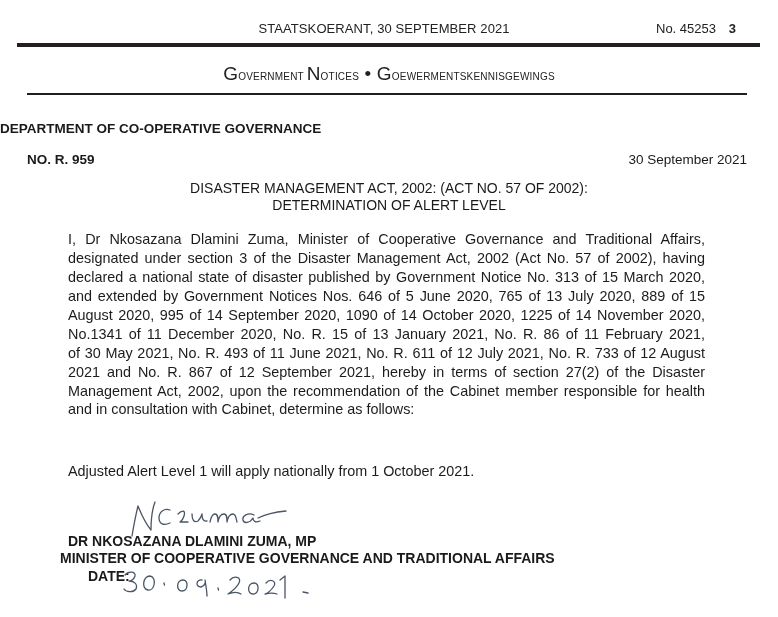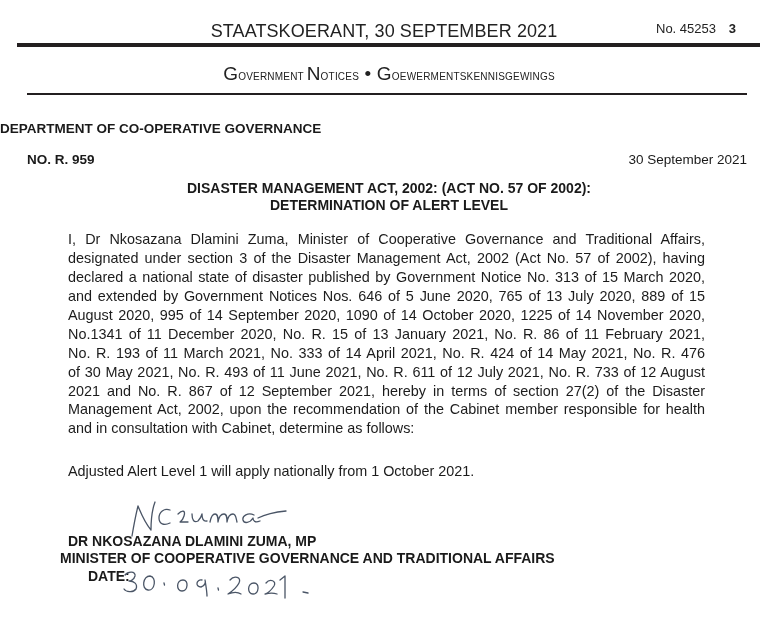--- a/index.html
+++ b/index.html
@@ -1,33 +1,33 @@
 <!DOCTYPE html>
 <html><head>
 <meta charset="utf-8">
 <style>
   html, body { margin: 0; padding: 0; background: #ffffff; }
   body { width: 778px; height: 617px; position: relative; overflow: hidden; color: #1a1a1a; font-family: "Liberation Sans", sans-serif; }
   .abs { position: absolute; }
 
-  .gazette-title { left: 0; width: 778px; top: 21px; text-align: center; font-size: 18px; letter-spacing: 0.1px; color: #222; }
+  .gazette-title { left: 0; width: 778px; top: 21px; text-align: center; font-size: 13px; letter-spacing: 0.1px; color: #222; }
   .gazette-title span { display: inline-block; margin-left: -10px; }
   .gazette-no { right: 62px; top: 21px; font-size: 13px; color: #222; }
   .page-num { right: 42px; top: 21px; font-size: 13px; font-weight: bold; color: #222; }
 
   .rule-thick { left: 17px; top: 43px; width: 743px; height: 4px; background: #231f20; }
   .rule-thin { left: 27px; top: 93px; width: 720px; height: 2px; background: #231f20; }
 
   .section-heading { left: 0; width: 778px; top: 63px; text-align: center; font-size: 19px; color: #222; letter-spacing: 0.2px; }
   .section-heading .sc { font-size: 10px; margin-top: 45px; }
 
   .department { left: 0; width: 778px; top: 121px; text-align: left; font-size: 13.5px; font-weight: bold; }
   .notice-no { left: 27px; top: 152px; font-size: 13.5px; font-weight: bold; }
   .notice-date { right: 31px; top: 152px; font-size: 13.5px; font-weight: normal; }
-  .act-title { left: 0; width: 778px; top: 180px; text-align: center; font-size: 14px; font-weight: bold; line-height: 16.5px; }
+  .act-title { left: 0; width: 778px; top: 180px; text-align: center; font-size: 14px; font-weight: normal; line-height: 16.5px; }
 
   .body-text { left: 68px; top: 230px; width: 637px; font-size: 14.4px; line-height: 18.95px; color: #1c1c1c; }
   .body-text .ln { display: block; text-align: justify; text-align-last: justify; white-space: nowrap; height: 18.95px; overflow: visible; }
   .body-text .ln.last { text-align-last: left; }
 
   .statement { left: 68px; top: 463px; font-size: 14.4px; color: #1c1c1c; }
 
   .signature { left: 118px; top: 494px; width: 190px; height: 44px; }
   .sig-name { left: 68px; top: 533px; font-size: 14px; font-weight: bold; line-height: 17.5px; }
   .sig-title { left: 60px; top: 550px; font-size: 14px; font-weight: bold; line-height: 17.5px; }
@@ -58,21 +58,20 @@
   <div>DETERMINATION OF ALERT LEVEL</div>
 </div>
 
 <div class="abs body-text">
   <span class="ln">I, Dr Nkosazana Dlamini Zuma, Minister of Cooperative Governance and Traditional Affairs,</span>
   <span class="ln">designated under section 3 of the Disaster Management Act, 2002 (Act No. 57 of 2002), having</span>
   <span class="ln">declared a national state of disaster published by Government Notice No. 313 of 15 March 2020,</span>
   <span class="ln">and extended by Government Notices Nos. 646 of 5 June 2020, 765 of 13 July 2020, 889 of 15</span>
   <span class="ln">August 2020, 995 of 14 September 2020, 1090 of 14 October 2020, 1225 of 14 November 2020,</span>
   <span class="ln">No.1341 of 11 December 2020, No. R. 15 of 13 January 2021, No. R. 86 of 11 February 2021,</span>
-  <span class="ln">No. R. 193 of 11 March 2021, No. 333 of 14 April 2021, No. R. 424 of 14 May 2021, No. R. 476</span>
   <span class="ln">of 30 May 2021, No. R. 493 of 11 June 2021, No. R. 611 of 12 July 2021, No. R. 733 of 12 August</span>
   <span class="ln">2021 and No. R. 867 of 12 September 2021, hereby in terms of section 27(2) of the Disaster</span>
   <span class="ln">Management Act, 2002, upon the recommendation of the Cabinet member responsible for health</span>
   <span class="ln last">and in consultation with Cabinet, determine as follows:</span>
 </div>
 
 <div class="abs statement">Adjusted Alert Level 1 will apply nationally from 1 October 2021.</div>
 
 <svg class="abs signature" viewBox="0 0 190 44" fill="none" stroke="#4a5566" stroke-width="1.3" stroke-linecap="round" stroke-linejoin="round">
 

